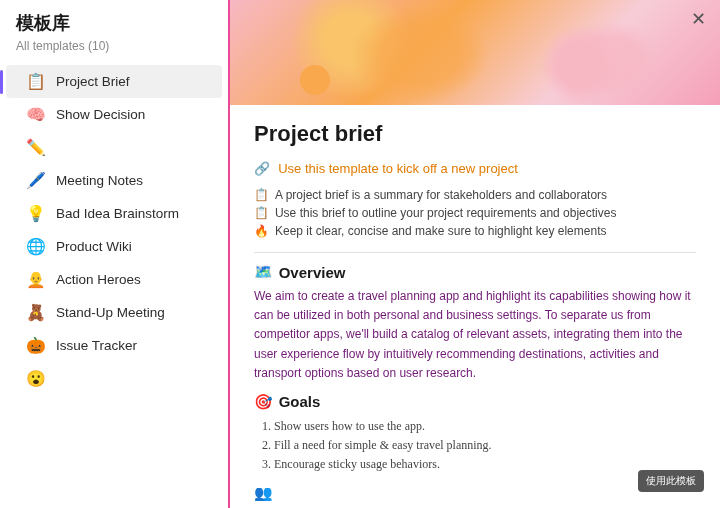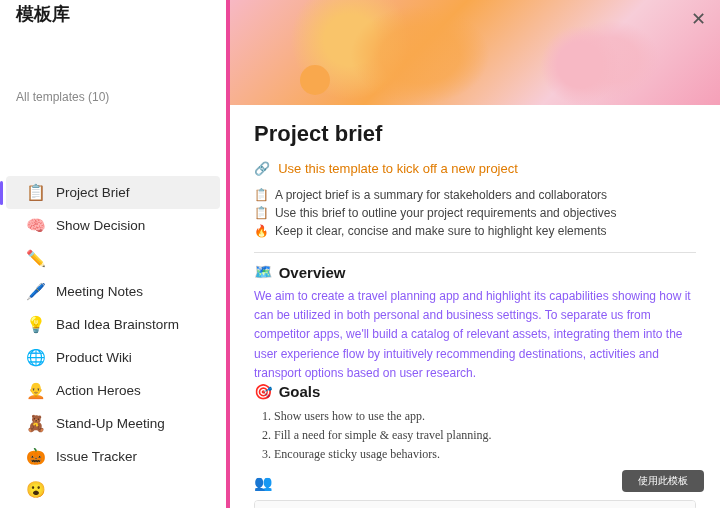--- a/index.html
+++ b/index.html
@@ -3,26 +3,25 @@
   <meta charset="utf-8">
   <style>
     * { box-sizing: border-box; margin: 0; padding: 0; }
     body { font-family: -apple-system, BlinkMacSystemFont, 'Segoe UI', sans-serif; background: #fff; display: flex; height: 508px; width: 720px; overflow: hidden; }
 
     
     .sidebar {
       width: 230px;
       min-width: 230px;
       background: #fff;
-      border-right: 4px solid #ec4899;
+      border-right: 2px solid #ec4899;
       display: flex;
       flex-direction: column;
-      padding: 2px 0;
+      padding: 11px 0;
       overflow-y: auto;
-      justify-content: space-between;
     }
     .sidebar-title {
       font-size: 18px;
       font-weight: 700;
       color: #1a1a1a;
       padding: 0 16px 4px 16px;
     }
     .sidebar-subtitle {
       font-size: 12px;
       color: #888;
@@ -166,22 +165,23 @@
       font-weight: 700;
       color: #1a1a1a;
       margin-bottom: 6px;
       display: flex;
       align-items: center;
       gap: 6px;
     }
     .section-icon { font-size: 15px; }
     .section-text {
       font-size: 12px;
-      color: #8b5cf6;
+      color: #701a75;
       line-height: 1.6;
+      margin-bottom: 10px;
     }
     .goals-list {
       list-style: decimal;
       padding-left: 20px;
       margin-bottom: 10px;
     }
     .goals-list li {
       font-size: 12px;
       color: #444;
       padding: 2px 0;
@@ -205,21 +205,21 @@
     }
 
     
     .watermark {
       position: absolute;
       bottom: 16px;
       right: 16px;
       background: rgba(30,30,30,0.75);
       color: #fff;
       font-size: 10px;
-      padding: 4px 16px;
+      padding: 4px 8px;
       border-radius: 4px;
       pointer-events: none;
       z-index: 20;
       white-space: nowrap;
       margin-top: 24px;
     }
   </style>
 </head>
 <body>
 

